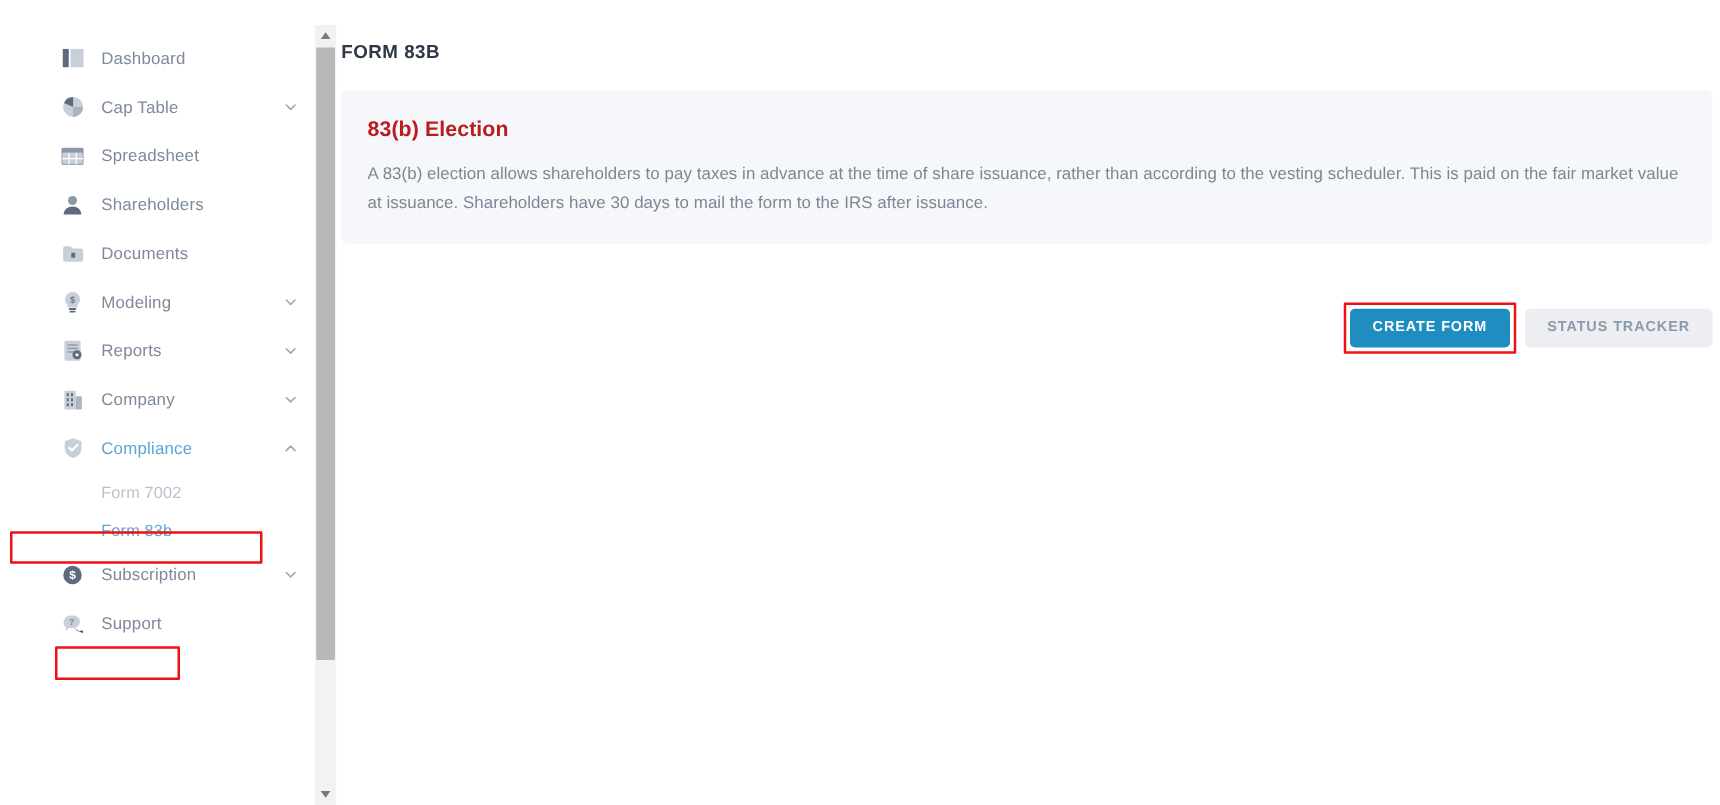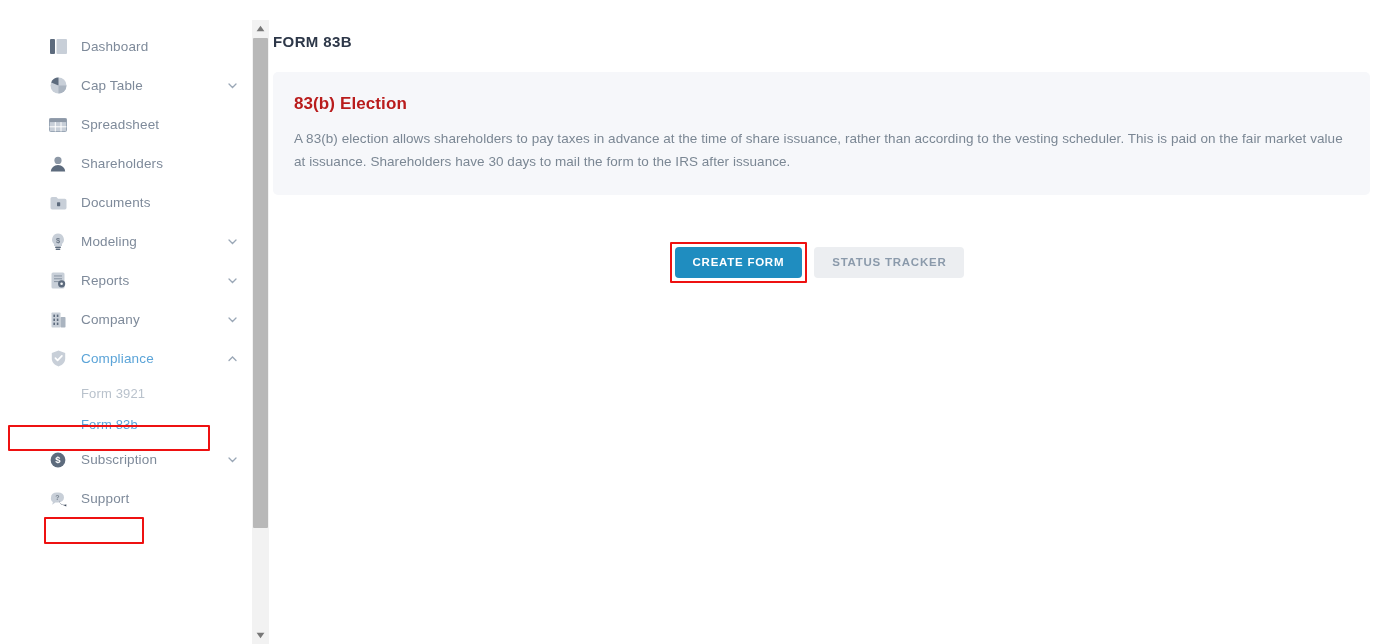--- a/index.html
+++ b/index.html
@@ -174,21 +174,21 @@
   .info-body {
     font-size: 13.5px;
     color: #7b8794;
     line-height: 1.72;
     letter-spacing: 0.05px;
     max-width: 1085px;
   }
 
   .actions {
     display: flex;
-    justify-content: center;
+    justify-content: flex-end;
     align-items: center;
     gap: 12px;
     margin-top: 52px;
     margin-right: 6px;
   }
 
   .btn {
     border: none;
     border-radius: 4px;
     font-size: 11.5px;
@@ -349,21 +349,21 @@
       </span>
       <span class="nav-label">Compliance</span>
       <span class="chev">
         <svg width="11" height="11" viewBox="0 0 11 11">
             <path d="M2 7.5 L5.5 4 L9 7.5" fill="none" stroke="#9aa7b6" stroke-width="1.3" stroke-linecap="round"></path>
           </svg>
       </span>
     </div>
 
     <div class="sub-item">
-      <span class="sub-label">Form 3921</span>
+      <span class="sub-label">Form 7002</span>
     </div>
     <div class="sub-item active">
       <span class="sub-label">Form 83b</span>
     </div>
 
     <div class="nav-item">
       <span class="nav-icon">
         <svg width="16" height="16" viewBox="0 0 16 16">
           <circle cx="8" cy="8" r="7.4" fill="#5d6b7d"></circle>
           <text x="8" y="11.4" font-size="9.5" font-family="Liberation Sans, sans-serif" font-weight="bold" fill="#ffffff" text-anchor="middle">$</text>

